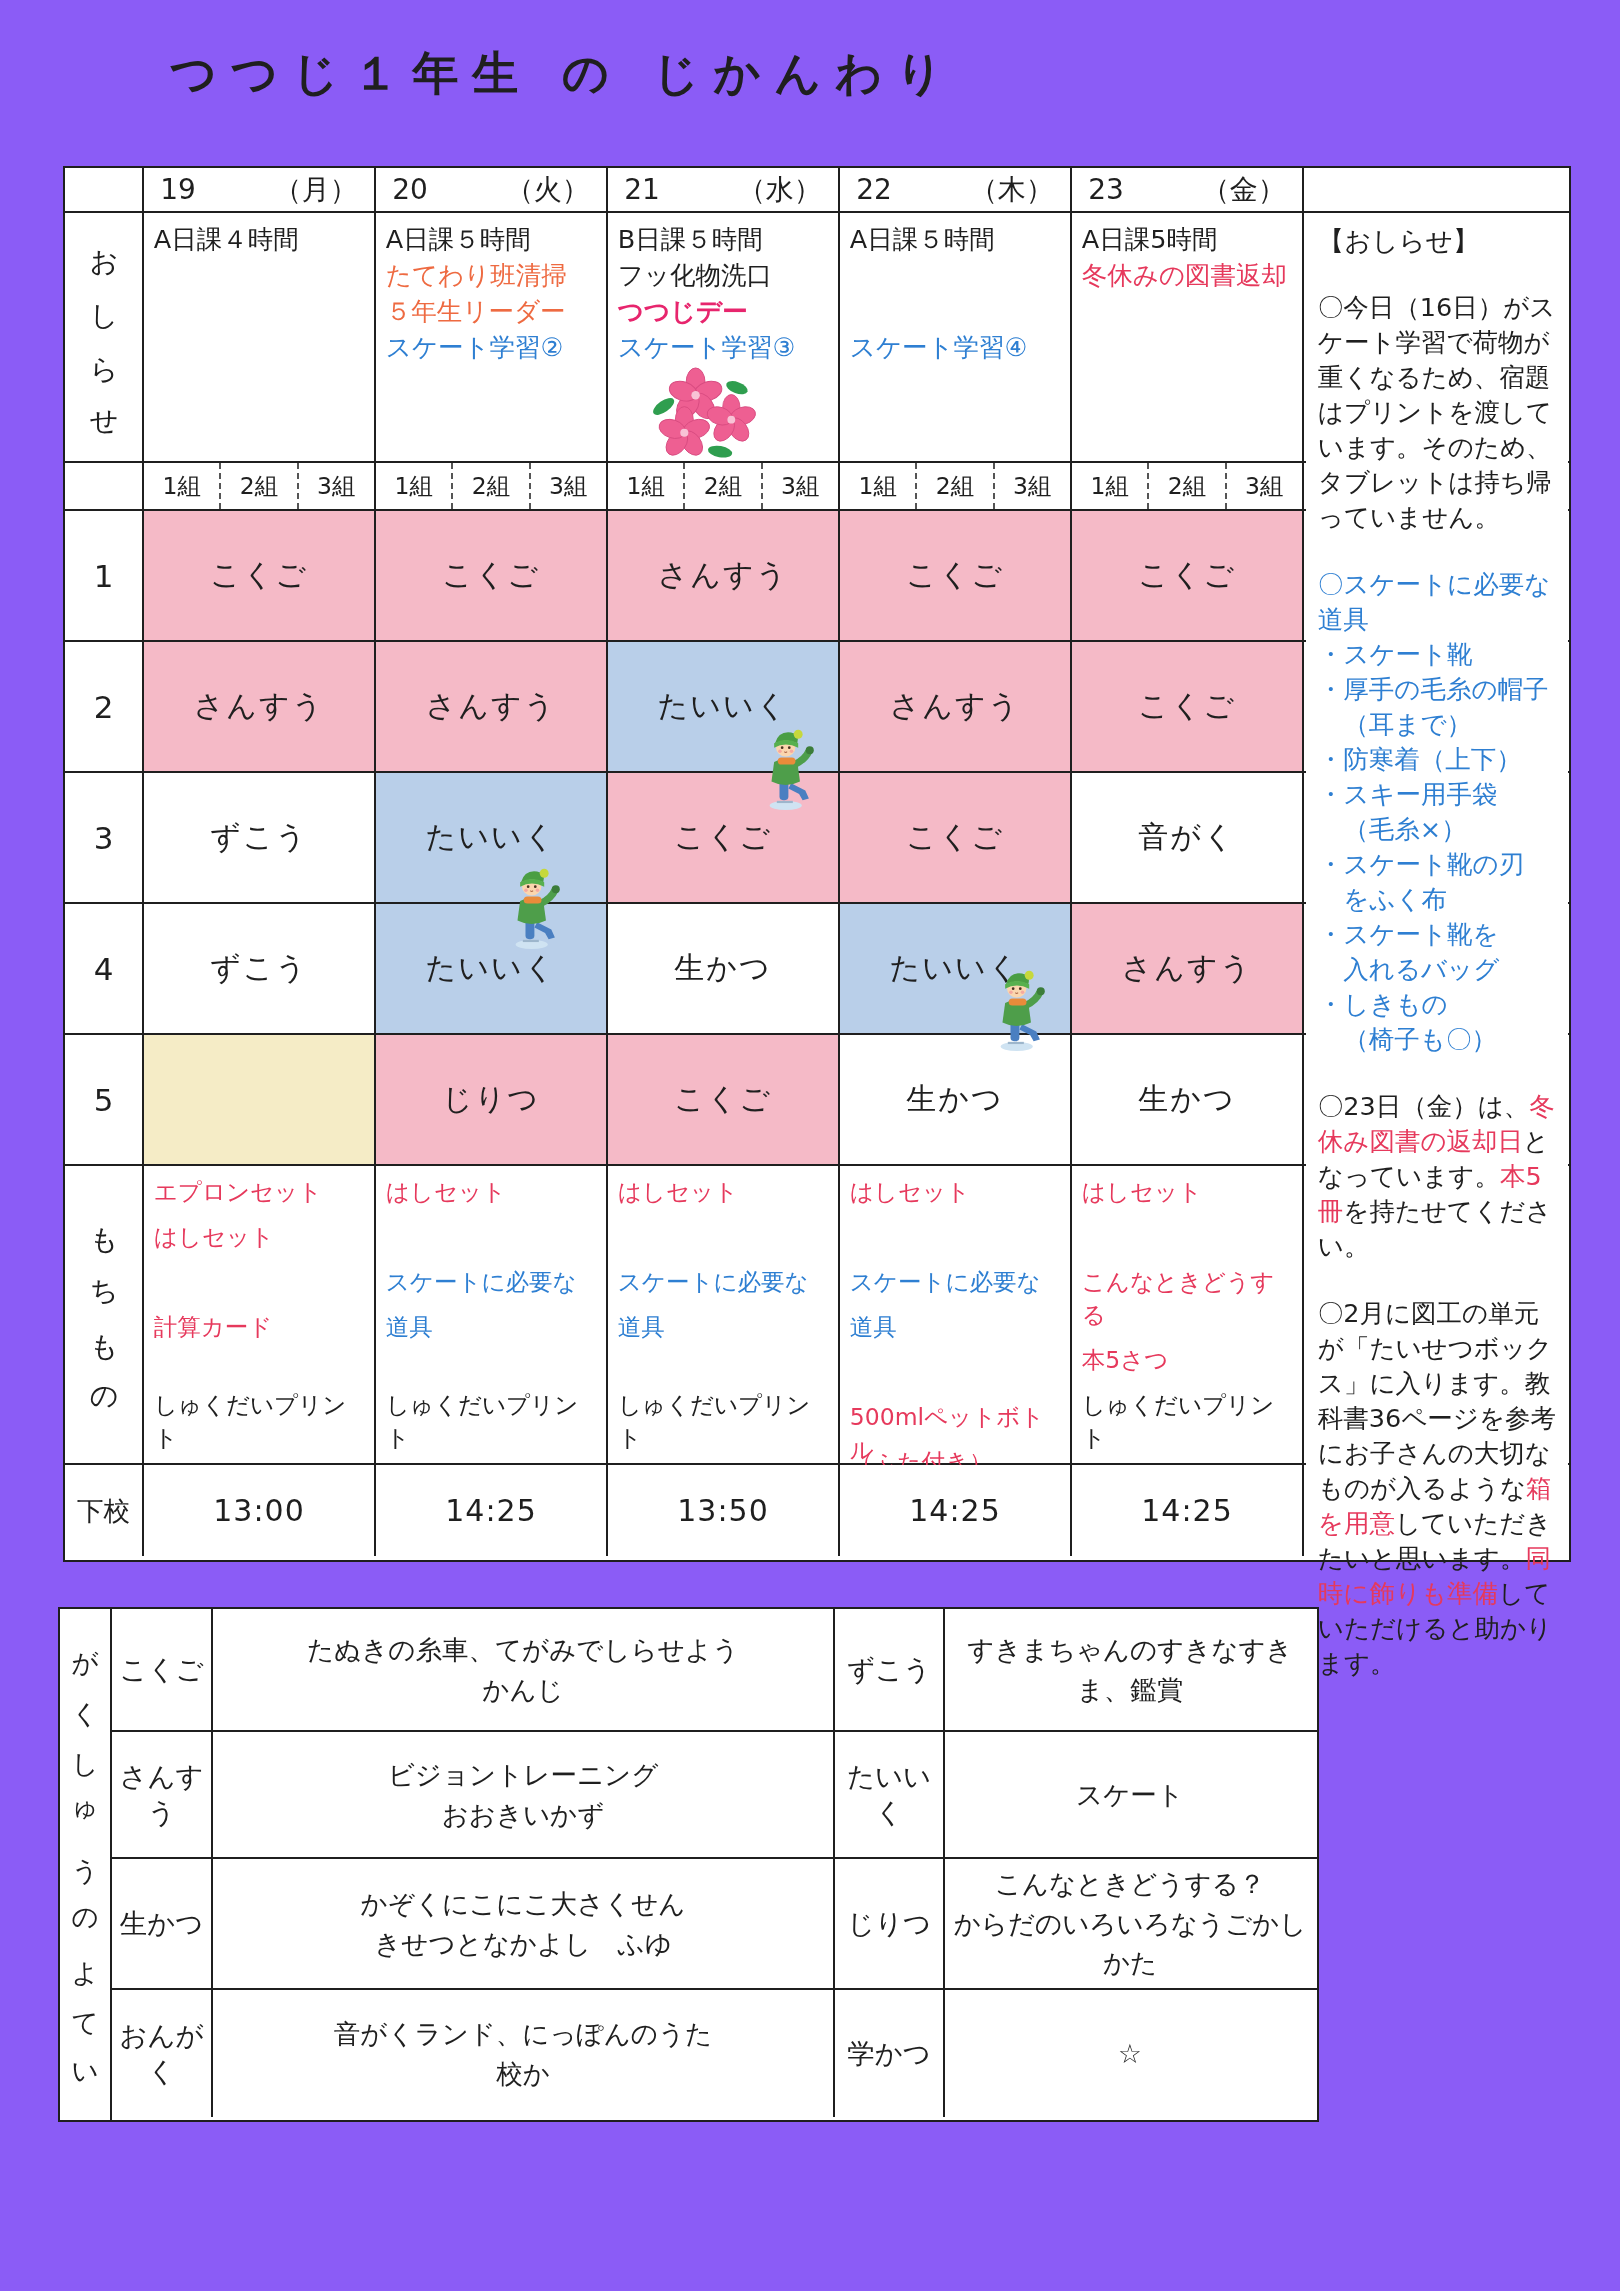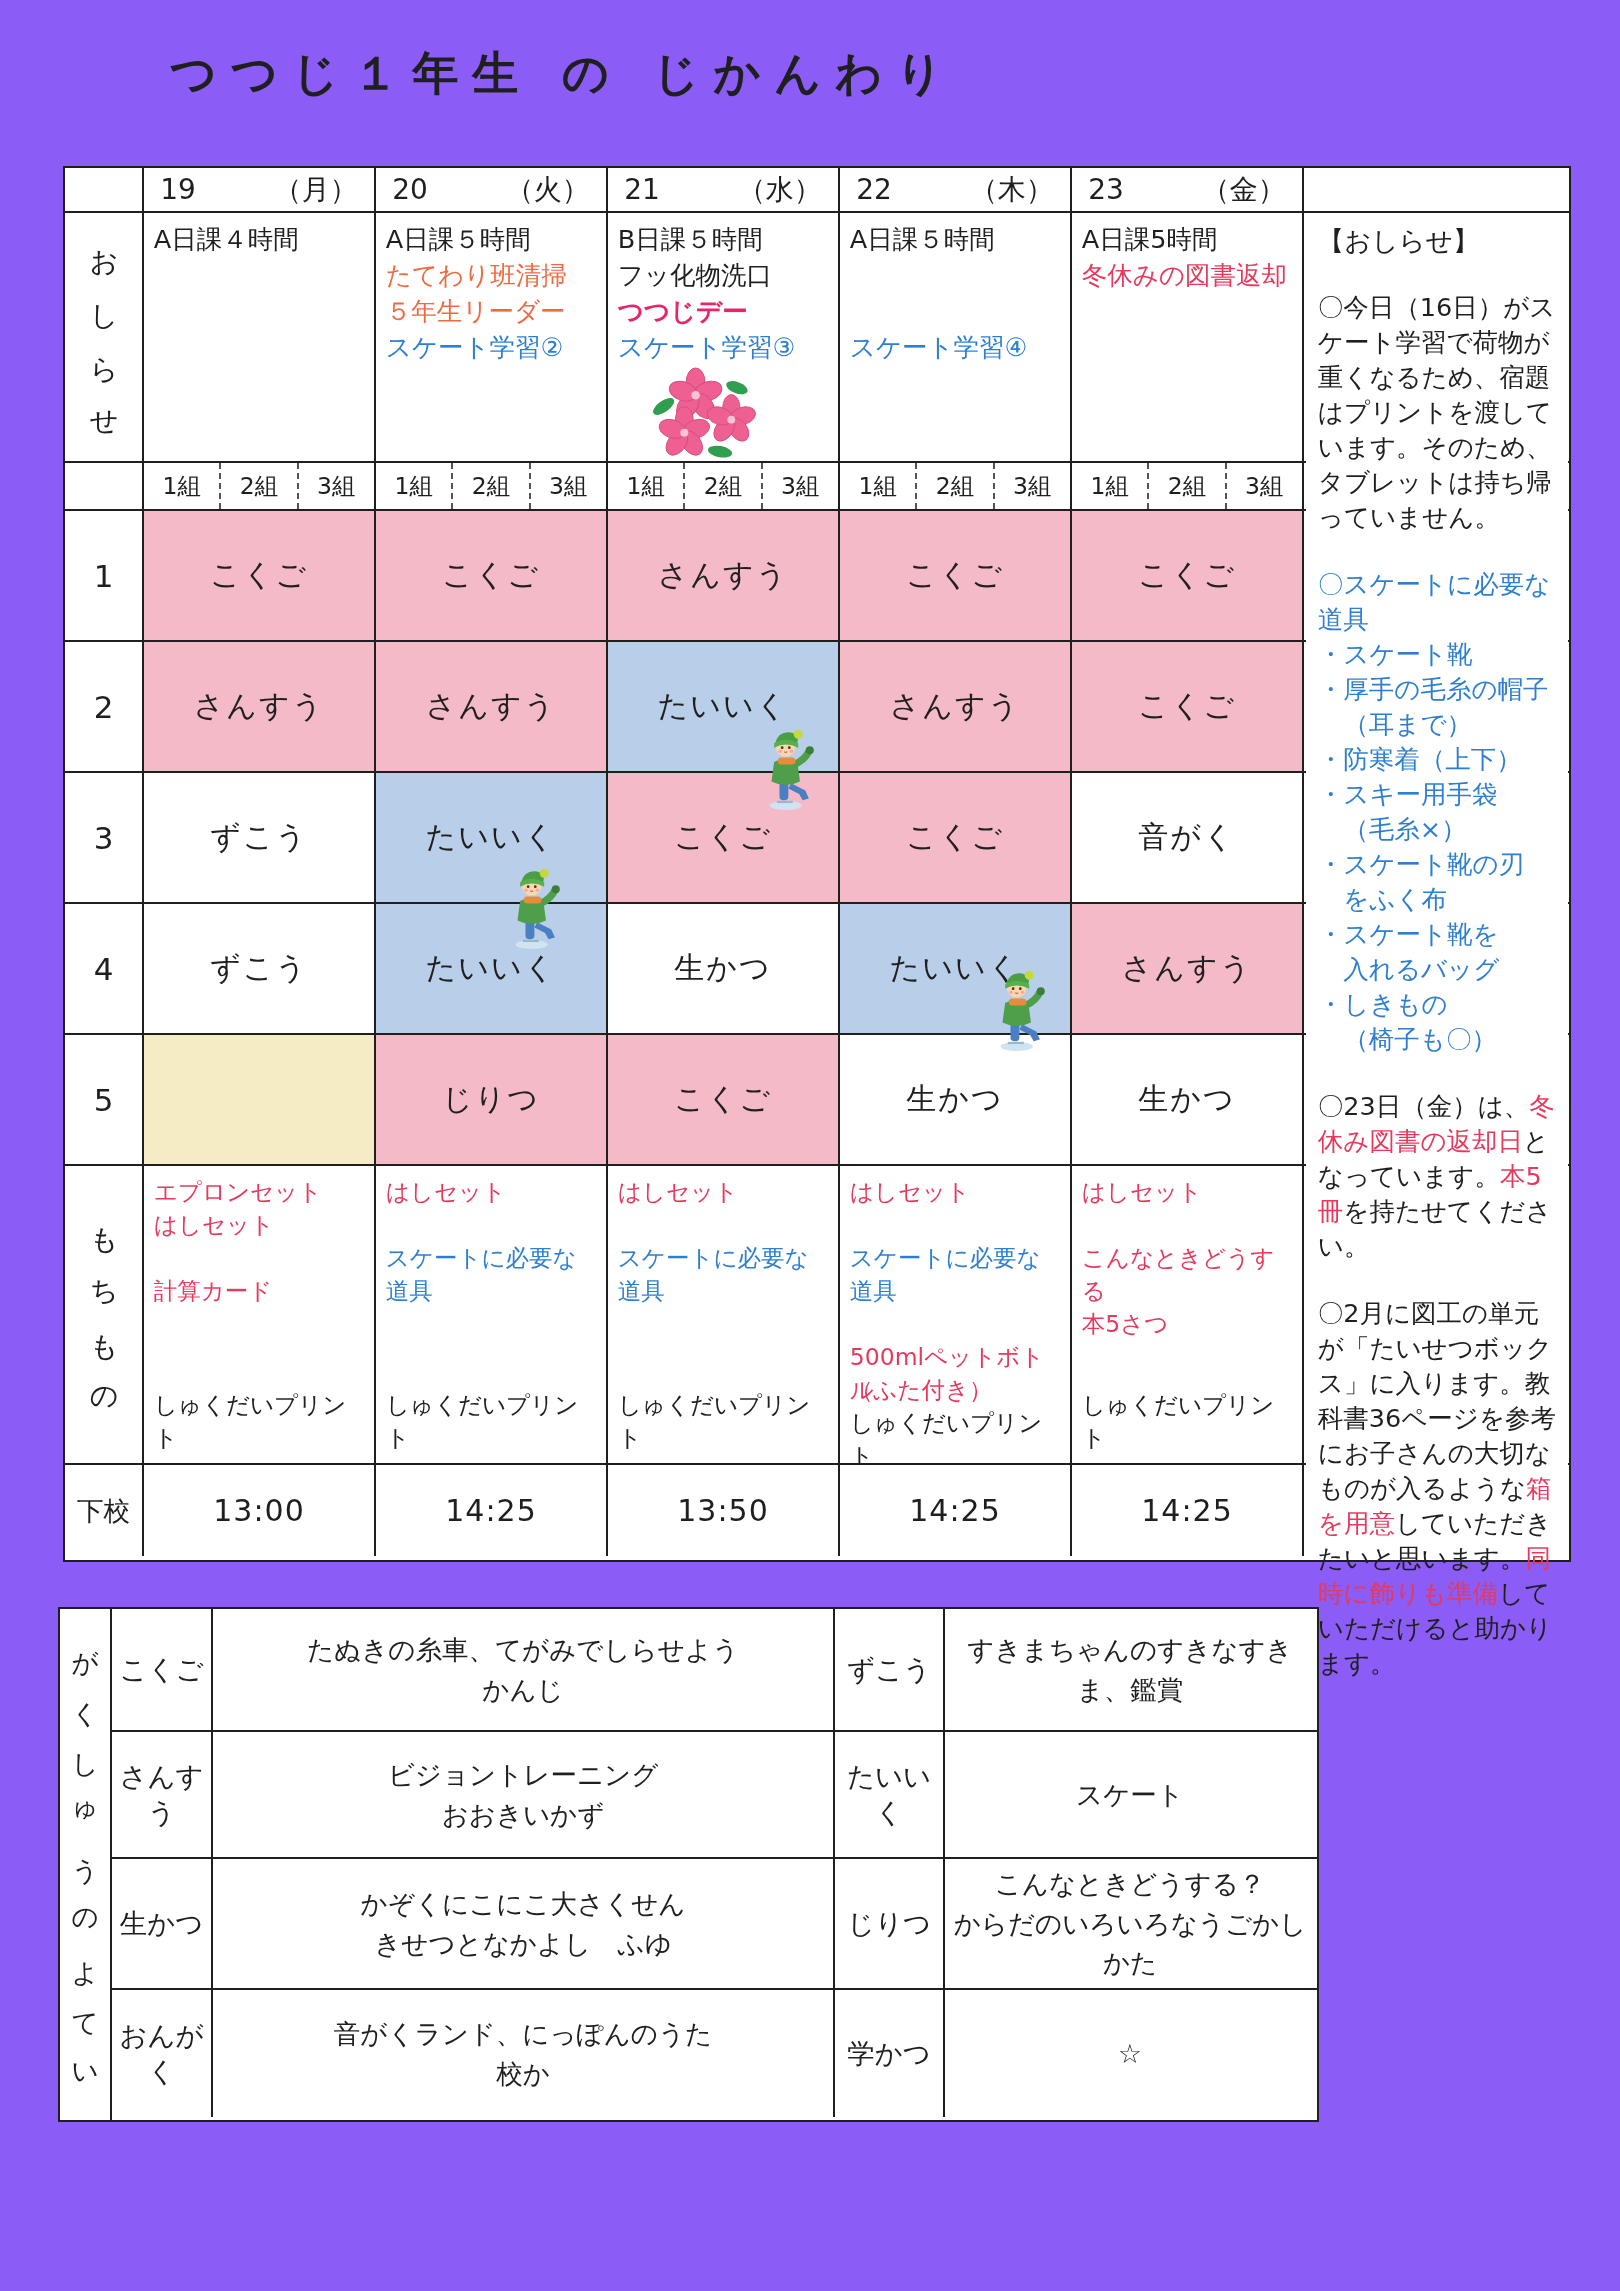--- a/index.html
+++ b/index.html
@@ -34,21 +34,21 @@
   .date-cell{display:flex;align-items:center;justify-content:center;gap:78px;font-size:28px;}
   .vlabel{display:flex;align-items:center;justify-content:center;writing-mode:vertical-rl;
           font-size:28px;letter-spacing:21.6px;}
   .grp-cell{display:flex;}
   .grp{flex:1;display:flex;align-items:center;justify-content:center;font-size:23.5px;box-sizing:border-box;}
   .grp.sep{border-right:2px dashed #555;}
   .pnum{display:flex;align-items:center;justify-content:center;font-size:31px;}
   .subj{display:flex;align-items:center;justify-content:center;font-size:30px;letter-spacing:2px;}
   .osh-cell{padding:7.8px 9.8px;font-size:25.5px;line-height:36px;}
   .o-line{min-height:36px;}
-  .mochi-cell{padding:9.8px 9.8px 7.8px 9.8px;font-size:23.5px;line-height:33px;display:flex;flex-direction:column;}
+  .mochi-cell{padding:9.8px 9.8px 7.8px 9.8px;font-size:23.5px;line-height:33px;display:flex;flex-direction:column;gap:12px;}
   .m-line{min-height:33px;}
   .m-bottom{margin-top:auto;color:var(--ink);}
   .geko-label{display:flex;align-items:center;justify-content:center;font-size:26.5px;}
   .time-cell{display:flex;align-items:center;justify-content:center;font-size:30px;letter-spacing:1px;}
 
   .c-ink{color:var(--ink);}
   .c-red{color:var(--text-red);}
   .c-orange{color:var(--text-orange);}
   .c-magenta{color:var(--text-magenta);font-weight:700;}
   .c-blue{color:var(--text-blue);}

